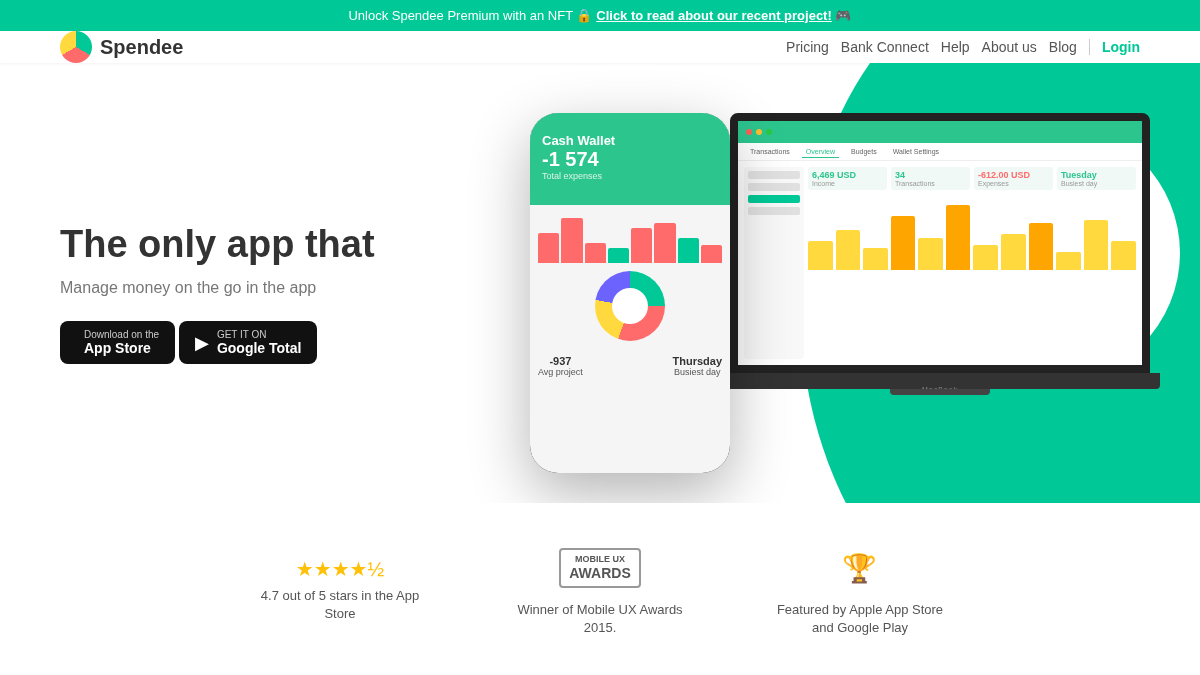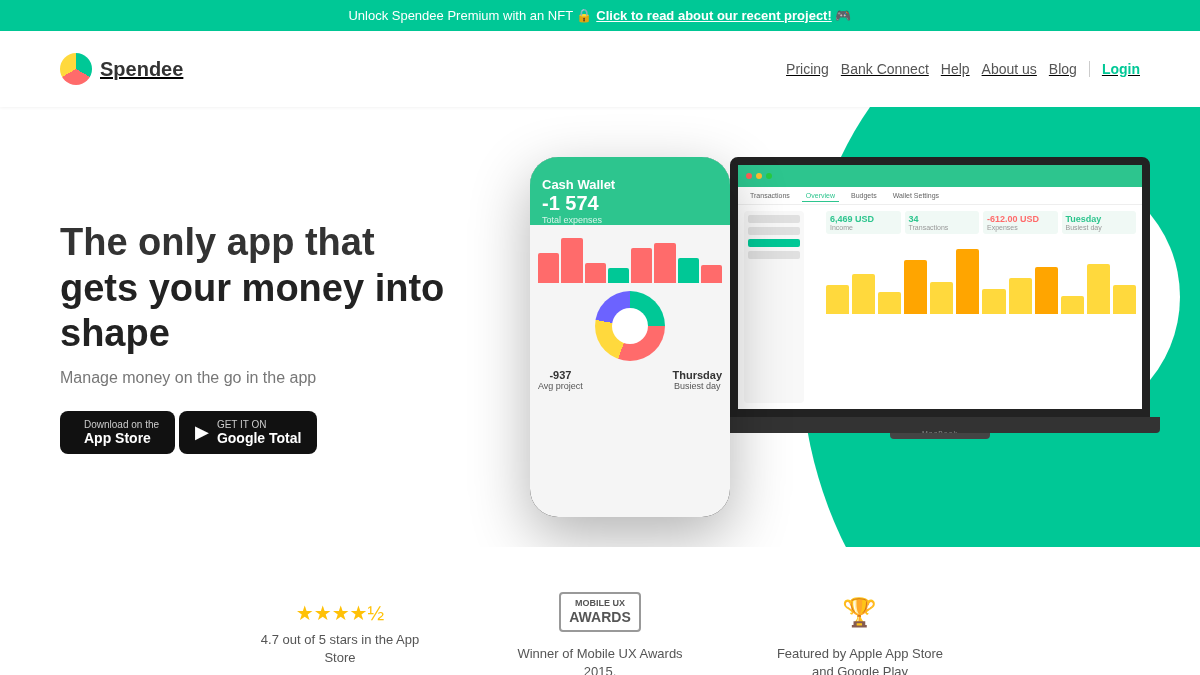--- a/index.html
+++ b/index.html
@@ -13,24 +13,23 @@
       font-size: 13px;
       color: #fff;
     }
     .top-banner a { color: #fff; font-weight: 600; text-decoration: underline; }
 
     
     nav {
       display: flex;
       align-items: center;
       justify-content: space-between;
-      padding: 22px 60px;
+      padding: 0 60px;
       background: #fff;
       box-shadow: 0 1px 3px rgba(0,0,0,0.05);
-      text-decoration: underline;
     }
     .logo {
       display: flex;
       align-items: center;
       gap: 8px;
       font-size: 20px;
       font-weight: 700;
       color: #333;
     }
     .logo-icon {
@@ -128,21 +127,21 @@
       z-index: 3;
     }
     .phone-screen {
       width: 100%;
       height: 100%;
       background: #f5f5f5;
       overflow: hidden;
     }
     .phone-header {
       background: #2dc58e;
-      padding: 20px 12px 0;
+      padding: 20px 12px 24px;
       color: #fff;
     }
     .phone-header .ph-title { font-size: 13px; font-weight: 600; }
     .phone-header .ph-amount { font-size: 20px; font-weight: 700; }
     .phone-header .ph-sub { font-size: 9px; opacity: 0.8; }
     .phone-body { padding: 8px; }
     
     .mini-bars {
       display: flex;
       align-items: flex-end;
@@ -179,21 +178,21 @@
       position: absolute;
       top: 50%; left: 50%;
       transform: translate(-50%,-50%);
       width: 36px; height: 36px;
       border-radius: 50%;
       background: #fff;
     }
     .phone-stats {
       display: flex;
       justify-content: space-between;
-      margin-top: 8px;
+      margin-top: 14px;
       font-size: 9px;
       color: #555;
     }
     .stat-item { text-align: center; }
     .stat-item .val { font-weight: 700; color: #333; font-size: 11px; }
 
     
     .laptop-mock {
       position: absolute;
       right: -20px;
@@ -241,21 +240,21 @@
       padding: 2px 4px;
     }
     .ls-nav-item.active {
       color: #2dc58e;
       border-bottom: 1px solid #2dc58e;
     }
     .ls-content {
       display: flex;
       flex: 1;
       padding: 6px;
-      gap: 22px;
+      gap: 4px;
     }
     .ls-sidebar {
       width: 60px;
       background: #f8f8f8;
       border-radius: 4px;
       padding: 4px;
     }
     .ls-main { flex: 1; }
     .ls-stats {
       display: flex;
@@ -400,21 +399,20 @@
 </nav>
 
 <section class="hero">
 
   <div class="hero-bg-right"></div>
   <div class="hero-bg-white-circle"></div>
 
   <div class="hero-text">
     <h1>
       <span>The only app that</span><br>
-      <strong>gets your money into shape</strong>
     </h1>
     <p class="hero-subtitle">Manage money on the go in the app</p>
     <div class="store-buttons">
       <a class="store-btn" href="#">
         <span class="apple-icon"></span>
         <div class="store-btn-content">
           <span class="btn-sub">Download on the</span>
           <span class="btn-main">App Store</span>
         </div>
       </a>

